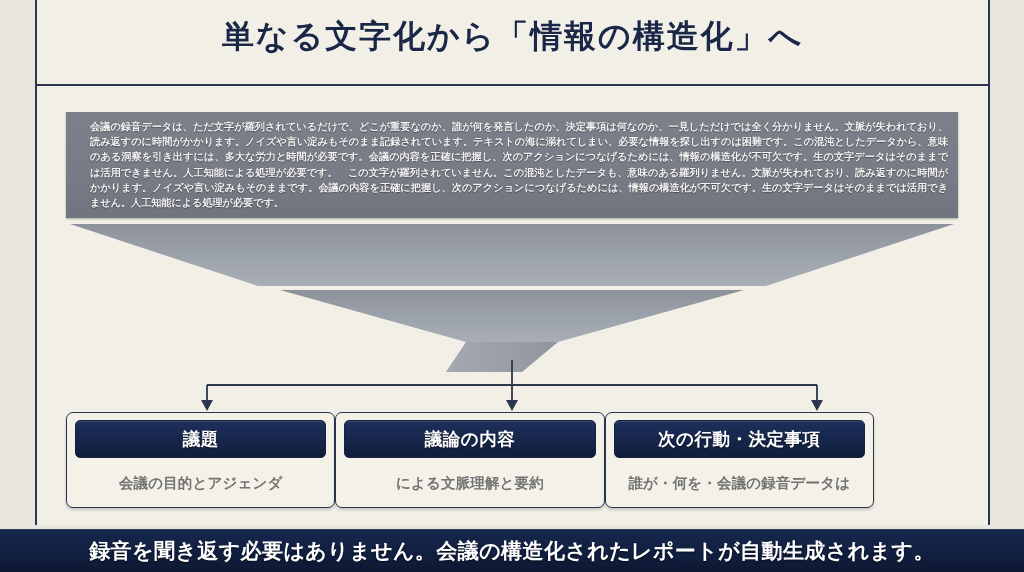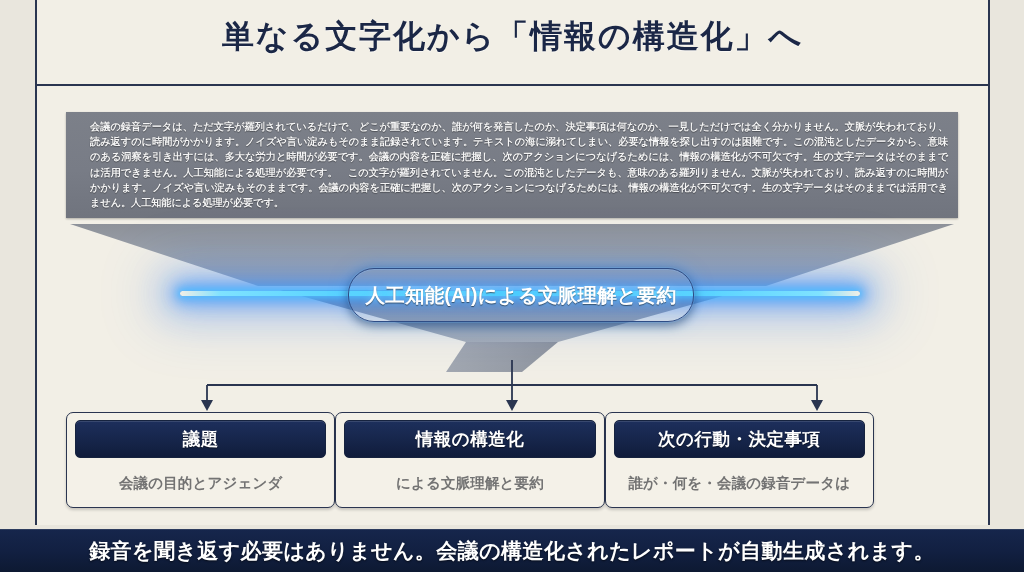--- a/index.html
+++ b/index.html
@@ -290,26 +290,20 @@
       </defs>
 
       <polygon points="4,0 888,0 700,62 192,62" fill="url(#funnelGrad)"></polygon>
 
       <polygon points="214,66 678,66 492,118 400,118" fill="url(#funnelGrad)"></polygon>
 
       <polygon points="400,118 492,118 456,148 380,148" fill="url(#stemGrad)"></polygon>
     </svg>
   </div>
 
-  <div class="beam-wrap">
-    <div class="beam"></div>
-    <div class="ai-pill">
-      <span class="ai-pill-text">人工知能(AI)による文脈理解と要約</span>
-    </div>
-  </div>
 
   <div class="connectors">
     <svg viewBox="0 0 1024 60" preserveAspectRatio="none" aria-hidden="true">
       <g stroke="#2a3550" stroke-width="1.8" fill="none">
         <path d="M 512 2 L 512 44"></path>
         <path d="M 207 27 L 817 27"></path>
         <path d="M 207 27 L 207 44"></path>
         <path d="M 817 27 L 817 44"></path>
       </g>
       <g fill="#2a3550">
@@ -324,21 +318,21 @@
 
     <div class="card">
       <div class="card-header">
         <span class="card-header-text">議題</span>
       </div>
       <div class="card-body-text">会議の目的とアジェンダ</div>
     </div>
 
     <div class="card">
       <div class="card-header">
-        <span class="card-header-text">情報の構造化</span>
+        <span class="card-header-text">議論の内容</span>
       </div>
       <div class="card-body-text">による文脈理解と要約</div>
     </div>
 
     <div class="card">
       <div class="card-header">
         <span class="card-header-text">次の行動・決定事項</span>
       </div>
       <div class="card-body-text">誰が・何を・会議の録音データは</div>
     </div>

